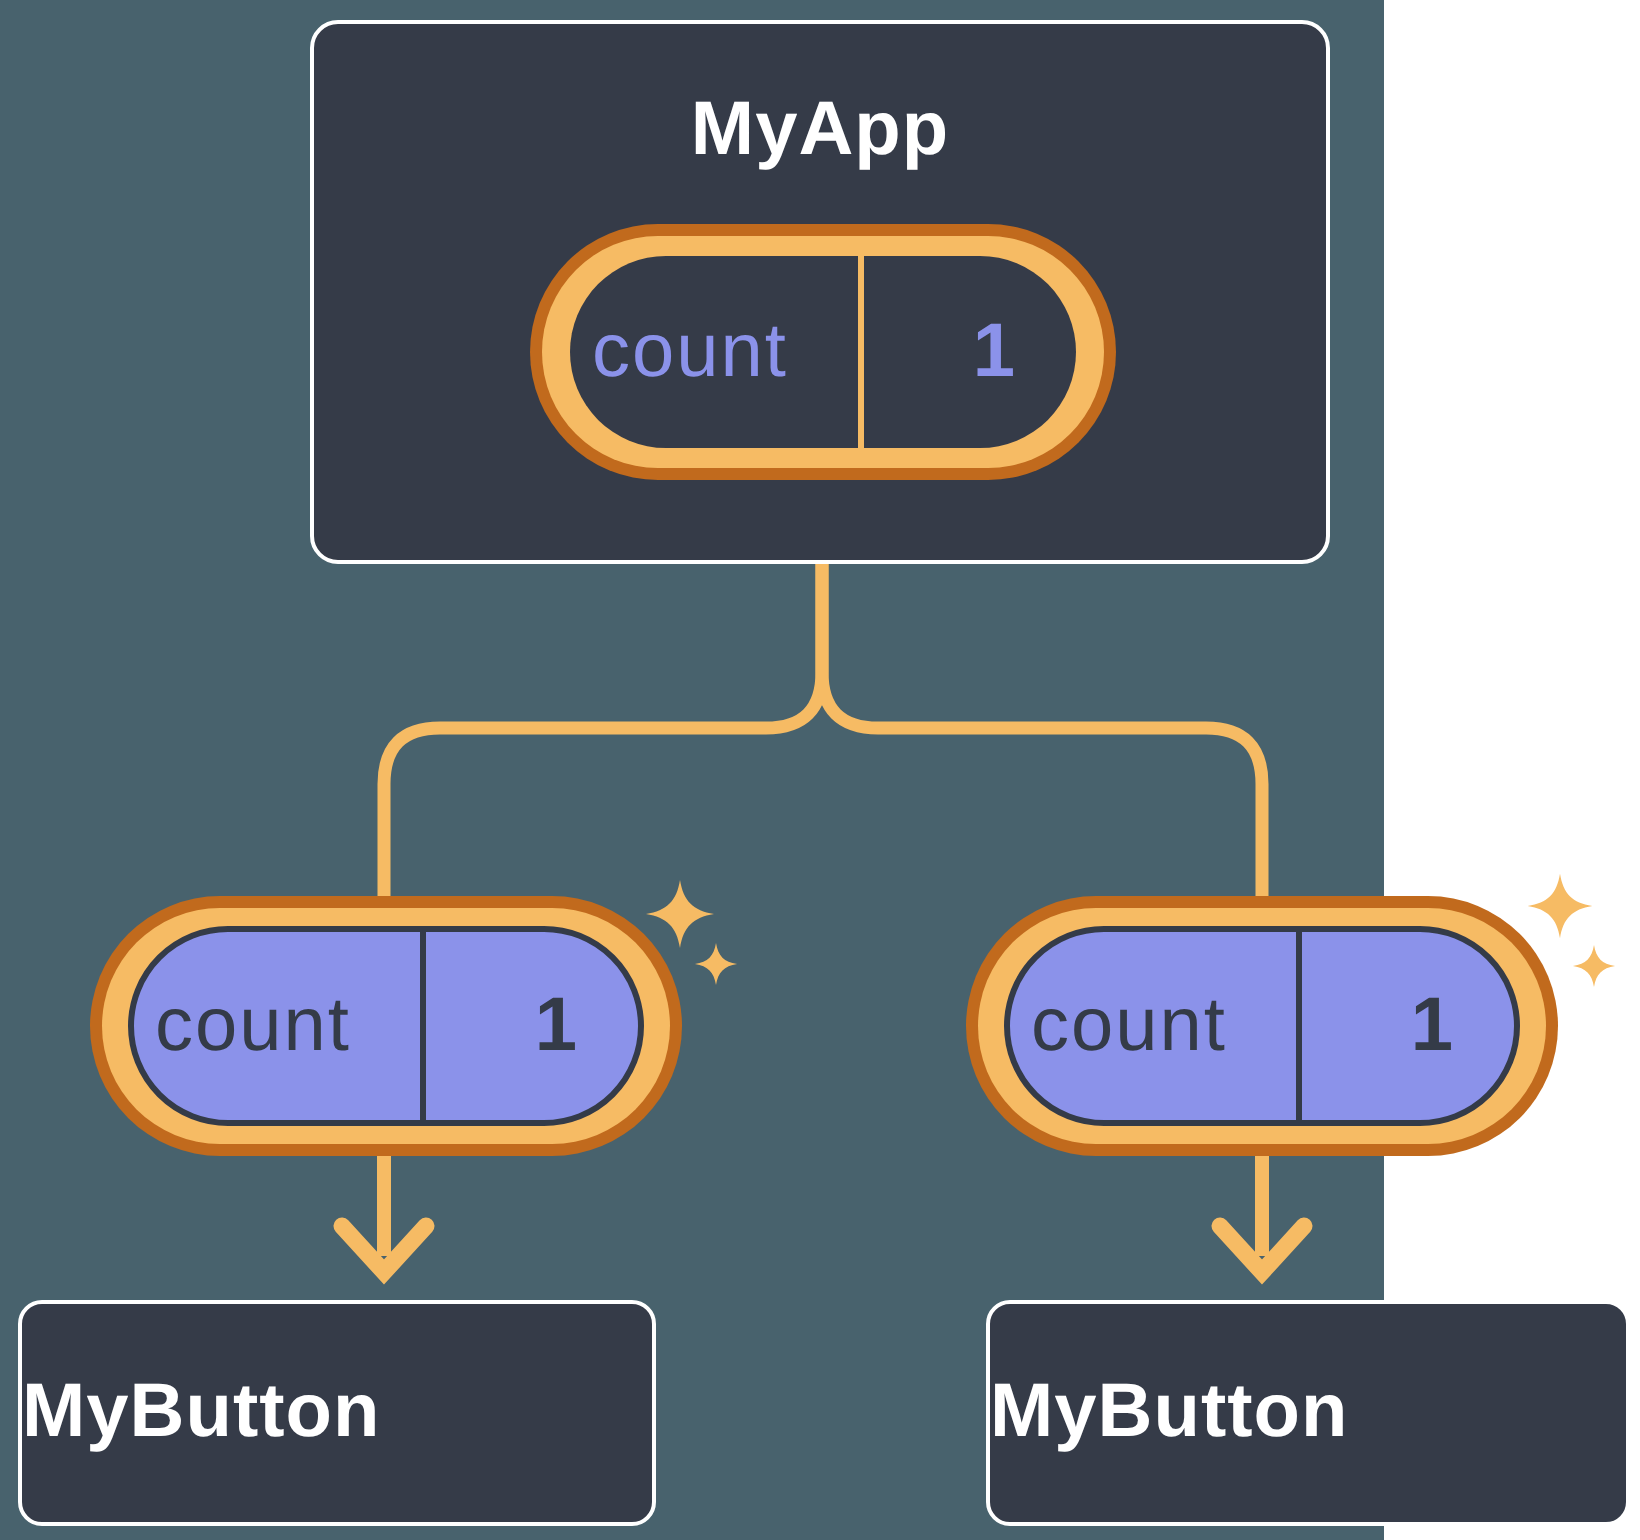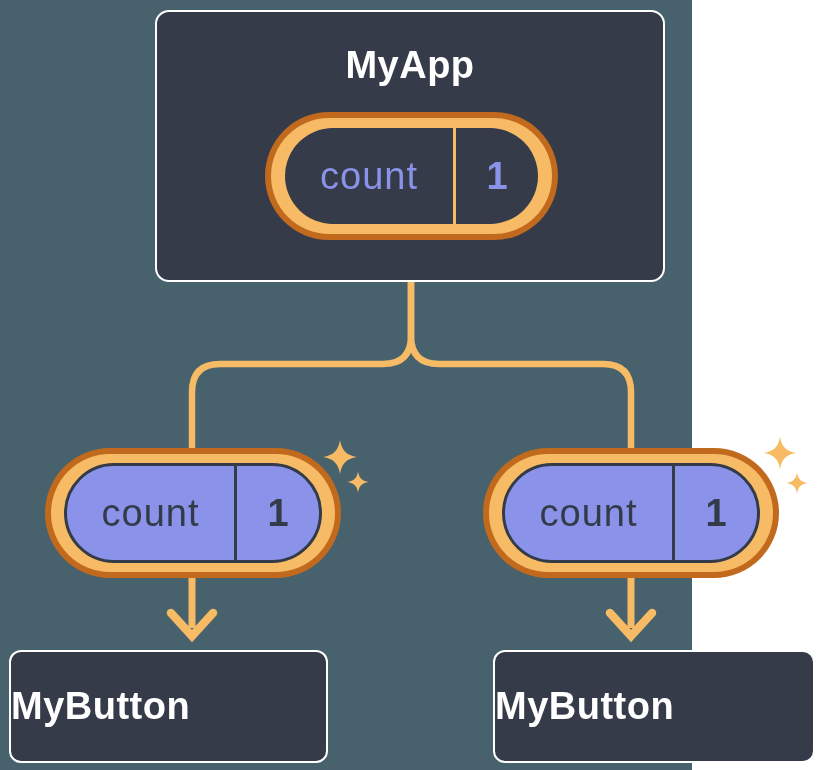--- a/index.html
+++ b/index.html
@@ -48,20 +48,21 @@
     border-radius:999px;
     height:100%;
     padding:10px 14px;
   }
   .pill-inner{
     height:100%;
     border-radius:999px;
     display:flex;
     align-items:stretch;
     overflow:hidden;
+    gap:24px;
   }
   .pill.on-card{left:108px;top:100px;width:293px;height:128px;}
   .pill.on-card .pill-inner{background:var(--card);}
   .pill.on-card .divider{background:var(--accent-light);}
   .pill.on-card .state-name{color:var(--purple);font-weight:400;}
   .pill.on-card .state-value{color:var(--purple);}
 
   .pill.floating{width:296px;height:130px;top:448px;}
   .pill.floating.left{left:45px;}
   .pill.floating.right{left:483px;}

